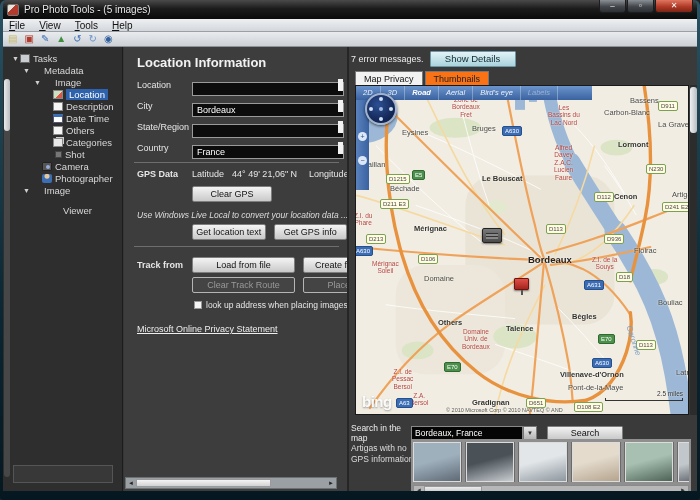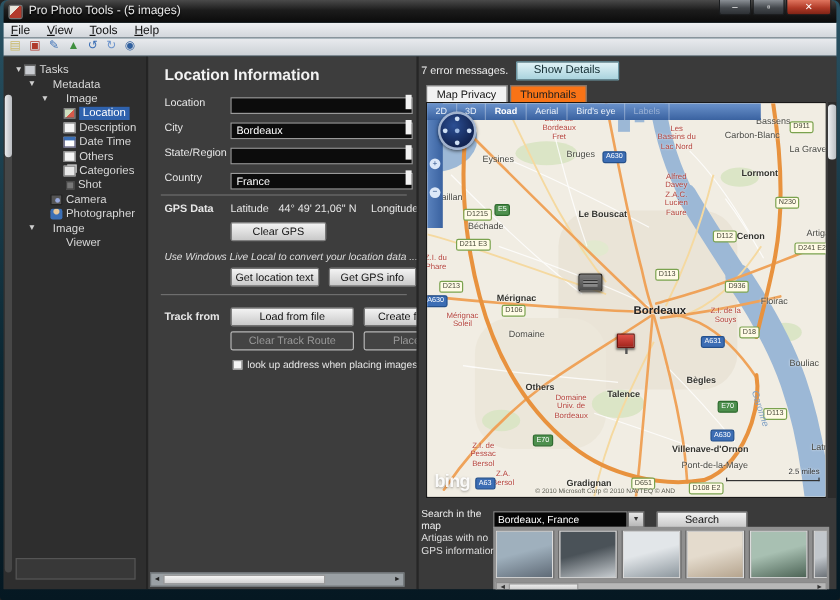--- a/index.html
+++ b/index.html
@@ -84,22 +84,22 @@
   .badge.a{background:#3c6db4;color:#fff;border:1px solid #24508c;}
   .badge.e{background:#4d8f4d;color:#fff;border:1px solid #2f6b2f;}
   .badge.d{background:#fffbe6;color:#4a4a3a;border:1px solid #7aa24e;}
   .marker-camera{position:absolute;width:20px;height:15px;background:linear-gradient(180deg,#7a7a7a,#4a4a4a);
                  border:1px solid #222;border-radius:2px;box-shadow:0 1px 2px rgba(0,0,0,.5);}
   .marker-camera::after{content:"";position:absolute;left:3px;right:3px;top:4px;height:6px;background:repeating-linear-gradient(180deg,#333 0 1px,#888 1px 3px);}
   .marker-pin{position:absolute;width:15px;height:12px;background:linear-gradient(180deg,#e05048,#a3251d);
               border:1px solid #6e140f;border-radius:1px;box-shadow:0 1px 2px rgba(0,0,0,.5);}
   .marker-pin::before{content:"";position:absolute;left:6px;top:11px;width:2px;height:5px;background:#555;}
   .garonne-label{position:absolute;font-size:8px;font-style:italic;color:#7d9fc4;transform:rotate(72deg);white-space:nowrap;}
-  .map-toolbar{position:absolute;left:0;top:0;width:278px;height:14px;
-               background:linear-gradient(180deg,#6b93cc,#3a62a0);display:flex;color:#eaf1fa;}
+  .map-toolbar{position:absolute;left:0;top:0;width:236px;height:14px;
+               background:linear-gradient(180deg,#6b93cc,#3a62a0);display:flex;color:#eaf1fa;font-style:italic;}
   .mt-item{font-size:7.5px;padding:0 7px;border-right:1px solid rgba(255,255,255,.3);line-height:14px;}
   .mt-item.first{border-left:none;}
   .mt-item.active{font-weight:bold;color:#fff;}
   .mt-item.dim{color:rgba(235,240,250,.45);}
   .zoom-strip{position:absolute;left:0;top:0;width:13px;height:104px;background:linear-gradient(90deg,#5a82bd,#3a62a0);}
   .zs-btn{position:absolute;left:2px;width:9px;height:9px;border-radius:50%;background:#dce8f8;color:#2a4f86;
           font-size:7px;line-height:9px;text-align:center;}
   .compass{position:absolute;left:9px;top:7px;width:32px;height:32px;border-radius:50%;
            background:radial-gradient(circle at 40% 35%,#2c4f94,#122451 70%);border:2px solid rgba(210,225,245,.75);
            box-shadow:0 1px 3px rgba(0,0,0,.6);}
@@ -239,21 +239,21 @@
           <div class="tree-row" style="padding-left: 22px;">
             <span class="spacer"></span>
             <span class="ticon person"></span>
             <span class="tlabel">Photographer</span>
           </div>
           <div class="tree-row" style="padding-left: 11px;">
             <span class="arrow">▼</span>
             <span class="ticon none"></span>
             <span class="tlabel">Image</span>
           </div>
-          <div class="tree-row" style="padding-left: 22px;">
+          <div class="tree-row" style="padding-left: 22px; flex-direction: column;">
             <span class="spacer"></span>
             <span class="ticon none"></span>
             <span class="tlabel">Viewer</span>
           </div>
         </div>
       <div class="tree-bottom-box"></div>
     </div>
 
     <div class="form-panel">
       <div class="form-title">Location Information</div>
@@ -308,20 +308,21 @@
             <span class="btn disabled" style="width:103px;">Place images</span>
           </div>
         </div>
       </div>
 
       <div class="chk-row">
         <span class="chk"></span>
         <span>look up address when placing images on the map</span>
       </div>
 
+      <div class="privacy">Microsoft Online Privacy Statement</div>
     </div>
 
     <div class="right-panel">
       <div class="err-row">
         <span class="err-text">7 error messages.</span>
         <span class="show-details">Show Details</span>
       </div>
 
       <div class="tabs" id="tabs">
           <span class="tab active">Map Privacy</span>
@@ -391,21 +392,21 @@
             <div class="map-town " style="left: 116px; top: 38px;">Bruges</div>
             <div class="map-town bold" style="left: 126px; top: 88px;">Le Bouscat</div>
             <div class="map-town bold" style="left: 262px; top: 54px;">Lormont</div>
             <div class="map-town bold" style="left: 258px; top: 106px;">Cenon</div>
             <div class="map-town " style="left: 274px; top: 10px;">Bassens</div>
             <div class="map-town " style="left: 248px; top: 22px;">Carbon-Blanc</div>
             <div class="map-town " style="left: 302px; top: 34px;">La Grave</div>
             <div class="map-town " style="left: 316px; top: 104px;">Artigas</div>
             <div class="map-town " style="left: -4px; top: 74px;">Le Haillan</div>
             <div class="map-town " style="left: 34px; top: 98px;">Béchade</div>
-            <div class="map-town bold" style="left: 58px; top: 158px;">Mérignac</div>
+            <div class="map-town bold" style="left: 58px; top: 138px;">Mérignac</div>
             <div class="map-town " style="left: 68px; top: 188px;">Domaine</div>
             <div class="map-town big" style="left: 172px; top: 168px;">Bordeaux</div>
             <div class="map-town " style="left: 278px; top: 160px;">Floirac</div>
             <div class="map-town " style="left: 302px; top: 212px;">Bouliac</div>
             <div class="map-town bold" style="left: 216px; top: 226px;">Bègles</div>
             <div class="map-town bold" style="left: 82px; top: 232px;">Others</div>
             <div class="map-town bold" style="left: 150px; top: 238px; text-align: right;">Talence</div>
             <div class="map-town bold" style="left: 204px; top: 284px;">Villenave-d'Ornon</div>
             <div class="map-town " style="left: 212px; top: 297px;">Pont-de-la-Maye</div>
             <div class="map-town bold" style="left: 116px; top: 312px;">Gradignan</div>

